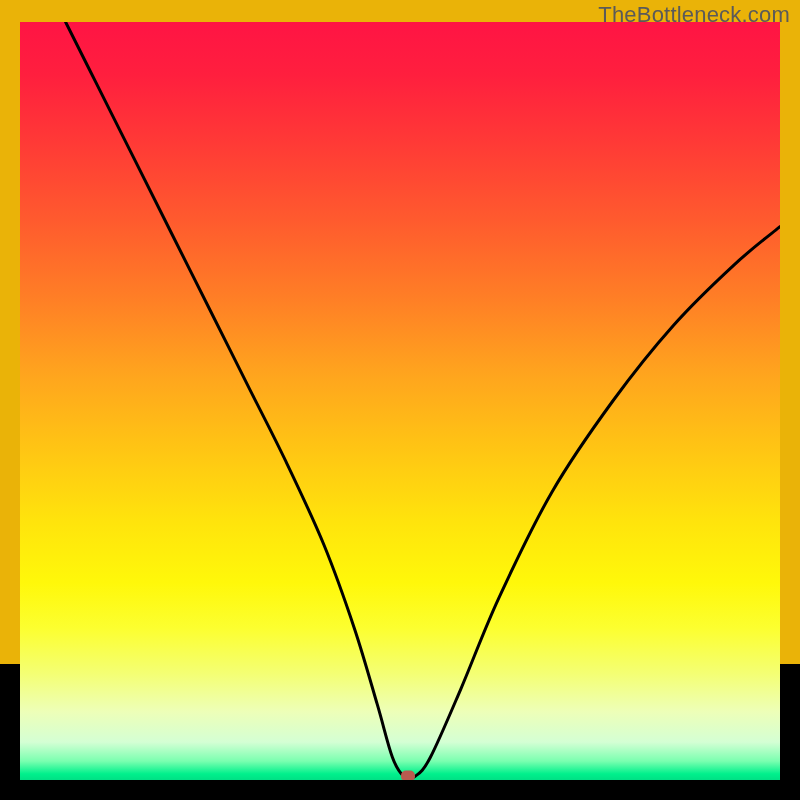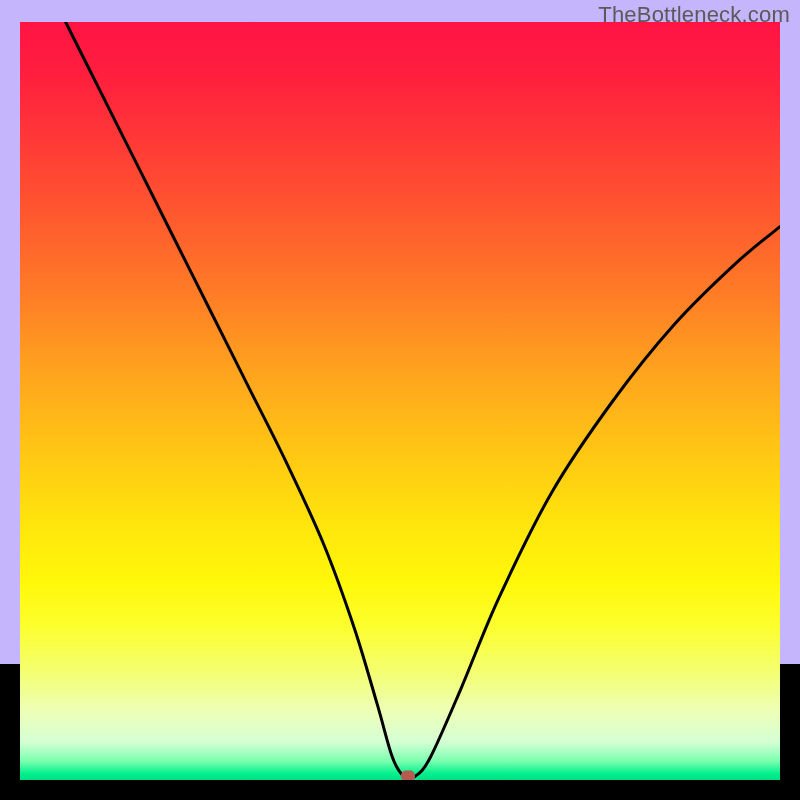--- a/index.html
+++ b/index.html
@@ -8,21 +8,21 @@
     width: 800px;
     height: 800px;
     background: #000;
     font-family: Arial, Helvetica, sans-serif;
     overflow: hidden;
   }
   .frame {
     position: relative;
     width: 800px;
     height: 664px;
-    background: #c4b5fd;
+    background: #eab308;
   }
   .watermark {
     position: absolute;
     top: 2px;
     right: 10px;
     color: #5a5a5a;
     font-size: 22px;
     font-weight: 500;
     letter-spacing: 0.2px;
     z-index: 50;

